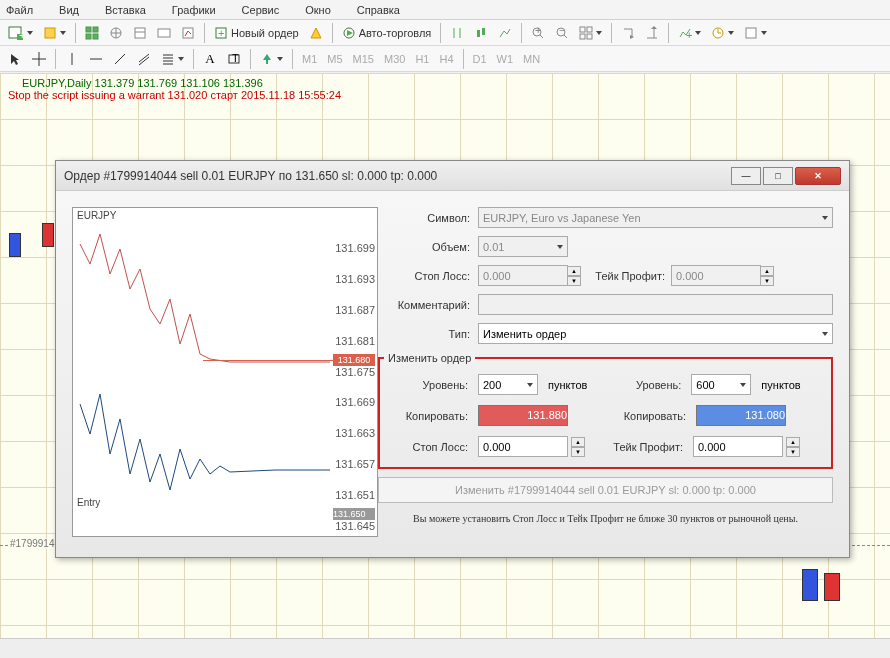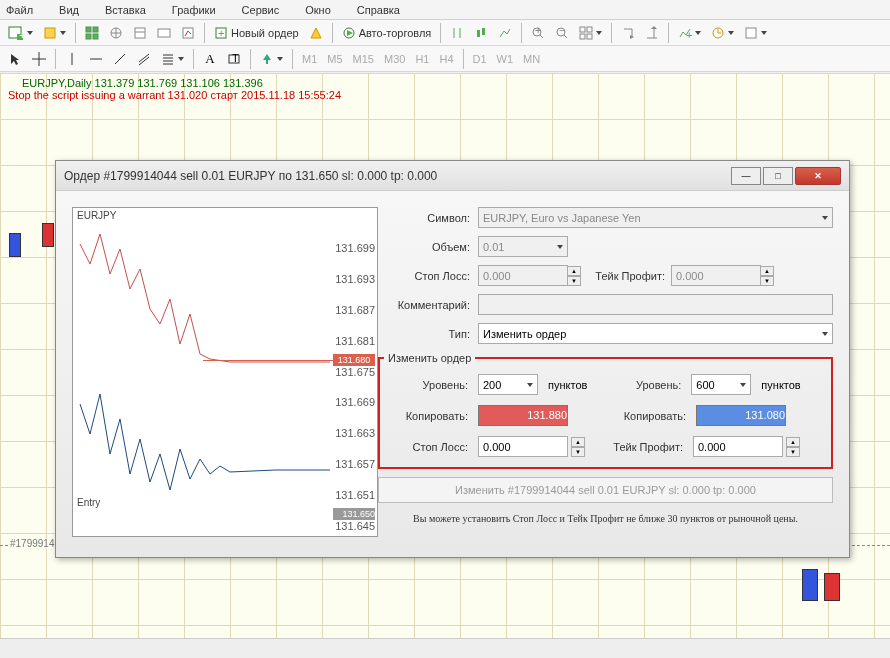--- a/index.html
+++ b/index.html
@@ -43,21 +43,21 @@
 .win-btn.close { background: linear-gradient(#d9604b,#c0392b); border-color: #a33; color:#fff; font-weight:bold; width:46px; border-radius:2px; }
 
 .dlg-body { display: flex; padding: 16px; height: calc(100% - 30px); }
 
 
 .mini-chart { width: 306px; height: 330px; border: 1px solid #999; background: #fff; position: relative; }
 .mc-sym { position:absolute; left:4px; top:2px; font-size:10px; color:#444; }
 .mc-entry { position:absolute; left:4px; bottom:28px; font-size:10px; color:#444; }
 .mc-axis { position:absolute; right:2px; top:20px; bottom:4px; width:40px; display:flex; flex-direction:column; justify-content:space-between; text-align:right; font-size:9px; color:#555;margin-top:14px; }
 .mc-price { position:absolute; right:2px; top:146px; width:42px; text-align:center; background:#d9604b; color:#fff; font-size:9px; padding:1px 0;}
-.mc-price2 { position:absolute; right:2px; bottom:16px; width:42px; text-align:right; background:#999; color:#fff; font-size:9px; padding:1px 0;}
+.mc-price2 { position:absolute; right:2px; bottom:16px; width:42px; text-align:left; background:#999; color:#fff; font-size:9px; padding:1px 0;}
 .mc-red-line { position:absolute; left:130px; right:44px; top:152px; border-top:1px solid #d9604b; }
 
 
 .form { flex:1; display:flex; flex-direction:column; }
 .frm-row { display:flex; align-items:center; margin-bottom: 8px; }
 .frm-label { width: 100px; text-align: right; padding-right: 8px; color:#333; }
 .frm-label2 { width: 90px; text-align: right; padding-right: 6px; color:#333; }
 .ctrl { height: 21px; border: 1px solid #aaa; background: #fff; padding: 0 4px; display:inline-flex; align-items:center; }
 .ctrl.sel { justify-content:space-between; }
 .ctrl.dis { background:#f0f0f0; color:#888; }

